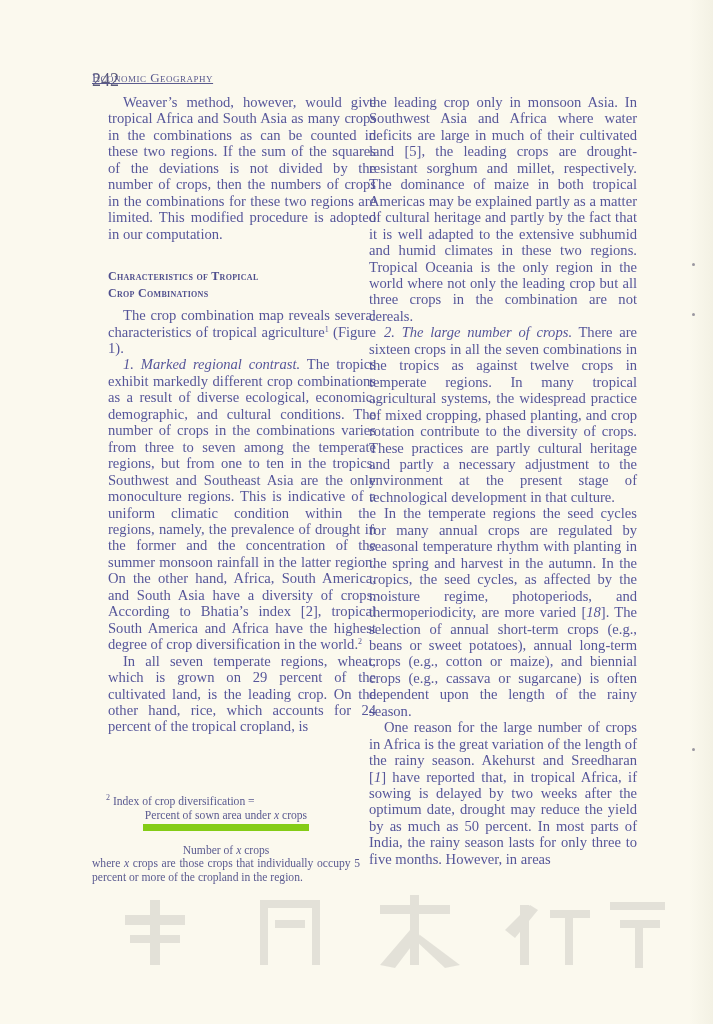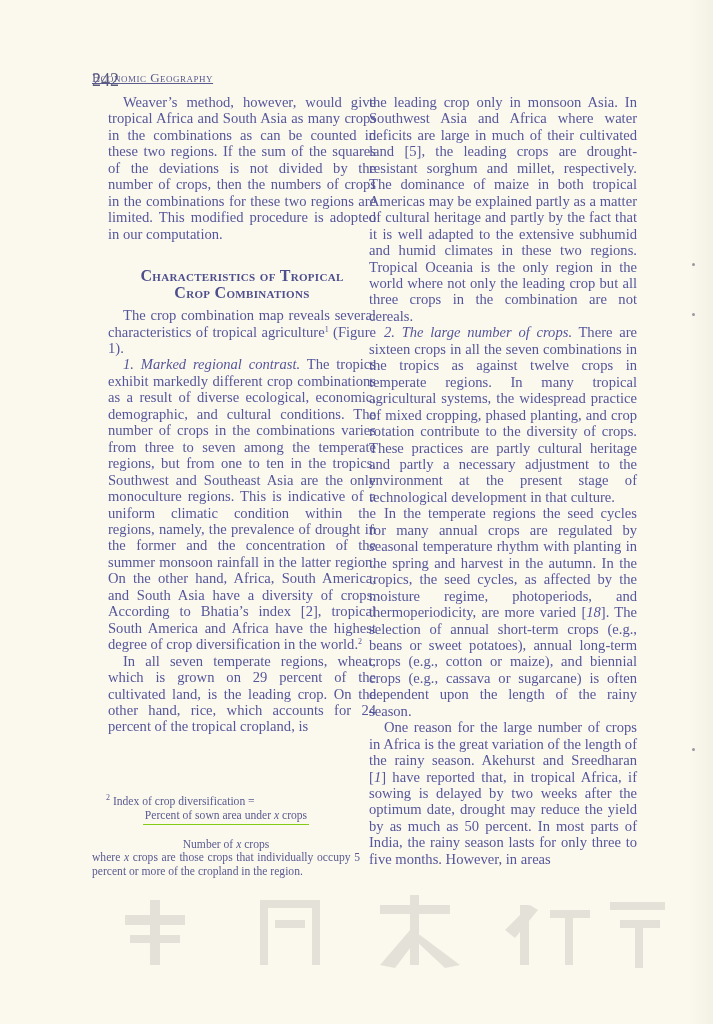--- a/index.html
+++ b/index.html
@@ -27,35 +27,35 @@
     position: absolute; top: 94px; width: 268px;
     font-family: "Liberation Serif", serif;
     font-size: 14.6px; line-height: 16.45px;
     text-align: justify; hyphens: none;
   }
   .col-left { left: 108px; }
   .col-right { left: 369px; }
   .col p { margin: 0; text-indent: 15px; }
   .col p.noindent { text-indent: 0; }
   .section-heading {
-    text-align: center; font-variant: small-caps; font-weight: bold;
-    font-size: 16px; line-height: 16.5px; margin: 26px 0 6px 0;
+    font-variant: small-caps; font-weight: bold;
+    font-size: 12px; line-height: 16.5px; margin: 26px 0 6px 0;
     color: #4e4e8c; letter-spacing: 0.3px;
   }
   .it { font-style: italic; }
   sup { font-size: 8px; line-height: 0; vertical-align: 5px; }
   .footnotes {
     position: absolute; left: 92px; top: 795px; width: 268px;
     font-family: "Liberation Serif", serif;
     font-size: 11.6px; line-height: 13.4px; text-align: justify; color: #5a5a90;
   }
   .footnotes p { margin: 0; text-indent: 14px; }
   .footnotes p.noindent { text-indent: 0; }
   .fraction { text-align: center; margin: 1px 0 0 0; }
-  .fraction .num { display: inline-block; border-bottom: 1px solid #84cc16; padding: 0 2px 1px; }
+  .fraction .num { display: inline-block; border-bottom: 7px solid #84cc16; padding: 0 2px 1px; }
   .fraction .den { display: block; margin-top: 13px; }
   .watermark {
     position: absolute; left: 110px; top: 890px; width: 560px; height: 80px;
     pointer-events: none; opacity: 0.18;
   }
   .speck { position: absolute; width: 3px; height: 3px; border-radius: 2px; background: #9a97a0; }
 </style>
 </head>
 <body>
 

